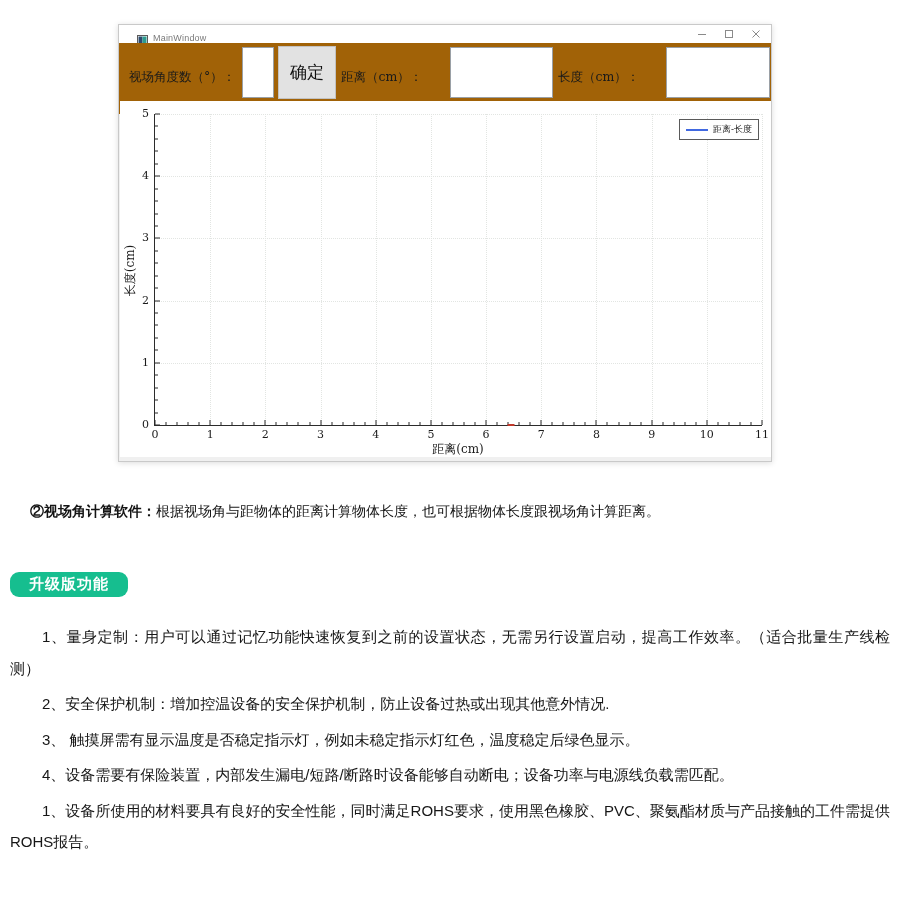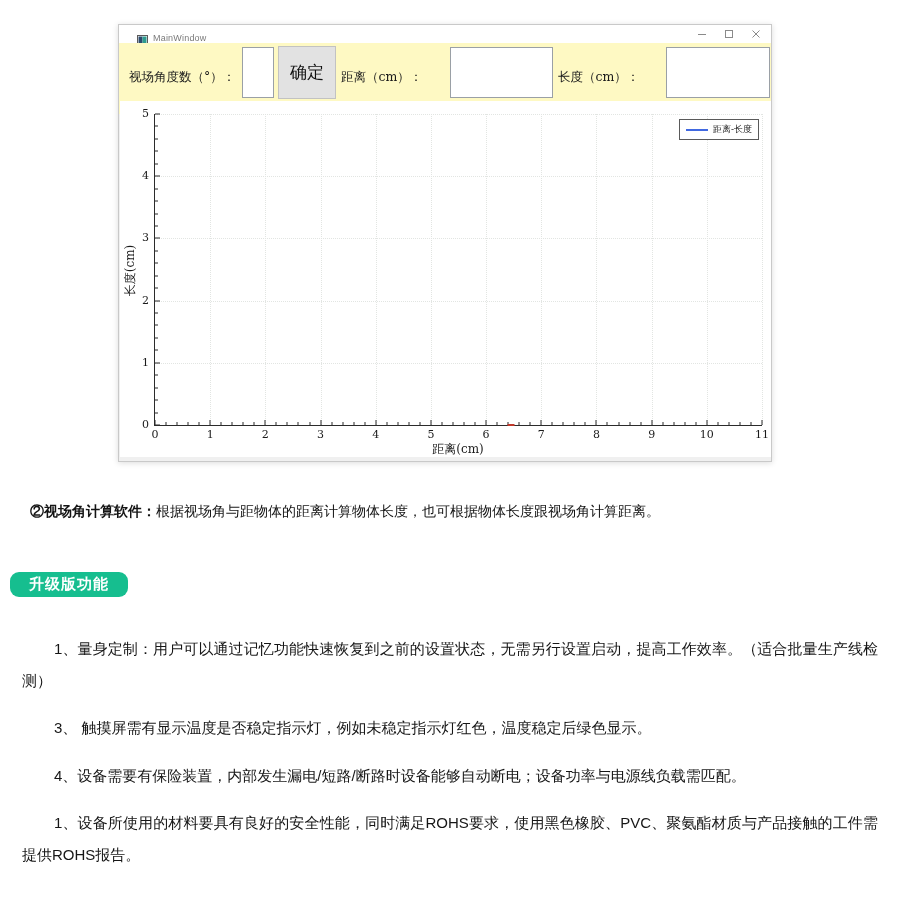--- a/index.html
+++ b/index.html
@@ -8,21 +8,21 @@
   
   .app-window{position:absolute;left:118px;top:24px;width:654px;height:438px;background:#f0f0f0;
     border:1px solid #c9c9c9;box-shadow:0 1px 6px rgba(0,0,0,.14);box-sizing:border-box;}
   .titlebar{position:relative;height:18px;background:#ffffff;display:flex;align-items:flex-end;padding-left:18px;}
   .titlebar-icon{width:11px;height:11px;display:inline-block;}
   .titlebar-title{font-size:9px;color:#7a7a7a;margin-left:5px;letter-spacing:.2px;}
   .win-controls{position:absolute;right:2px;top:0;height:18px;display:flex;}
   .win-btn{width:27px;height:18px;display:flex;align-items:center;justify-content:center;cursor:default;}
   .win-btn svg{stroke:#8a8a8a;stroke-width:1;fill:none;}
 
-  .form-row{position:absolute;left:0;top:18px;width:652px;height:71px;background:#fef9c3;}
+  .form-row{position:absolute;left:0;top:18px;width:652px;height:71px;background:#a16207;}
   .form-label{position:absolute;top:26px;font-family:"DejaVu Serif","Liberation Serif",serif;
     font-size:12.5px;color:#1a1a1a;white-space:nowrap;}
   .form-input{position:absolute;top:4px;height:51px;background:#fff;border:1px solid #9aa0a6;
     box-sizing:border-box;font-family:"DejaVu Serif","Liberation Serif",serif;font-size:14px;padding:2px;}
   .confirm-btn{position:absolute;left:159px;top:3px;width:58px;height:53px;background:#e2e2e2;
     border:1px solid #c2c2c2;font-family:"DejaVu Serif","Liberation Serif",serif;font-size:17px;color:#111;
     box-sizing:border-box;}
 
   
   .chart-canvas{position:absolute;left:1px;top:76px;width:651px;height:356px;background:#ffffff;}
@@ -51,21 +51,21 @@
   .legend-label{font-family:"DejaVu Serif","Liberation Serif",serif;font-size:9px;color:#1a1a1a;white-space:nowrap;}
 
   
   .desc{position:absolute;left:30px;top:503px;font-size:14px;color:#141414;white-space:nowrap;font-family:Liberation Mono, monospace;}
   .desc b{font-weight:700;}
   .section-badge{position:absolute;left:10px;top:572px;width:118px;height:25px;
     display:flex;align-items:center;justify-content:center;color:#fff;font-weight:700;
     font-size:15px;letter-spacing:1px;border-radius:9px;}
   .features{position:absolute;left:6px;top:617px;width:888px;font-size:15px;line-height:31.5px;
     color:#161616;text-align:justify;}
-  .features p{margin:16px;text-indent:32px;}
+  .features p{margin:4px;text-indent:32px;}
 </style>
 </head>
 <body>
 
 <div class="app-window">
 
   <div class="titlebar">
     <span class="titlebar-icon">
       <svg width="11" height="11" viewBox="0 0 11 11">
         <rect x="0.5" y="0.5" width="10" height="10" fill="#ffffff" stroke="#5a5a5a"></rect>
@@ -234,16 +234,17 @@
     <div class="x-axis-title">距离(cm)</div>
   </div>
 </div>
 
 <div class="desc"><b>②视场角计算软件：</b><span>根据视场角与距物体的距离计算物体长度，也可根据物体长度跟视场角计算距离。</span></div>
 
 <div class="section-badge" style="background: rgb(22, 190, 143);">升级版功能</div>
 
 <div class="features">
   <p>1、量身定制：用户可以通过记忆功能快速恢复到之前的设置状态，无需另行设置启动，提高工作效率。（适合批量生产线检测）</p>
+  <p>2、安全保护机制：增加控温设备的安全保护机制，防止设备过热或出现其他意外情况.</p>
   <p>3、 触摸屏需有显示温度是否稳定指示灯，例如未稳定指示灯红色，温度稳定后绿色显示。</p>
   <p>4、设备需要有保险装置，内部发生漏电/短路/断路时设备能够自动断电；设备功率与电源线负载需匹配。</p>
   <p>1、设备所使用的材料要具有良好的安全性能，同时满足ROHS要求，使用黑色橡胶、PVC、聚氨酯材质与产品接触的工件需提供ROHS报告。</p>
 </div>
 
 </body></html>

